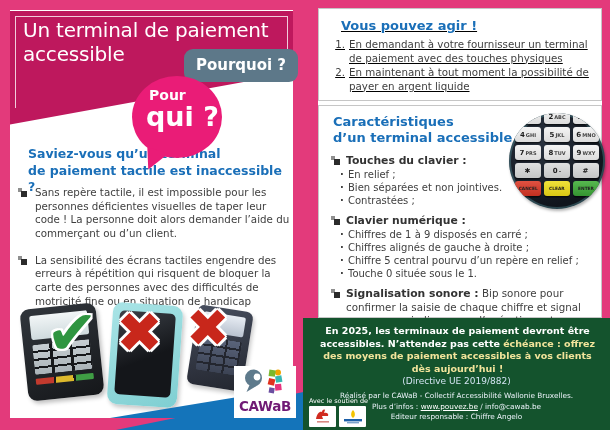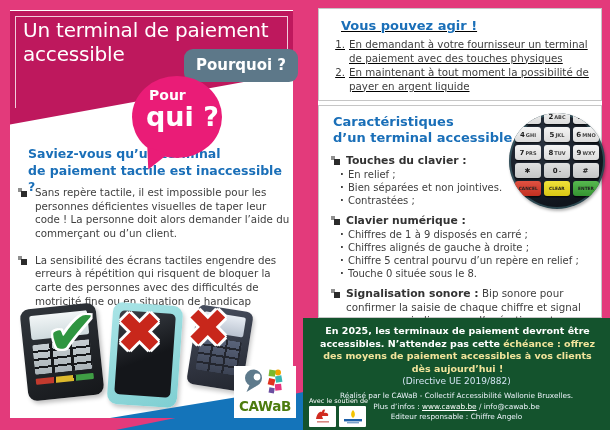--- a/index.html
+++ b/index.html
@@ -71,21 +71,21 @@
       2px 2px 0 #fff,-2px -2px 0 #fff,2px -2px 0 #fff,-2px 2px 0 #fff;}
   .mark.check{left:36px;top:-2px;font-size:62px;color:#2f9540;}
   .mark.x1{left:106px;top:2px;font-size:56px;color:#c8271b;}
   .mark.x2{left:176px;top:0;font-size:52px;color:#c8271b;}
 
   .panel-wedge{position:absolute;left:100px;bottom:0;width:183px;height:30px;background:#1474ba;
     clip-path:polygon(0 100%,100% 0,100% 100%);}
 
   .cawab-box{position:absolute;left:224px;top:356px;width:62px;height:52px;background:#fff;
     z-index:6;text-align:center;padding-top:2px;}
-  .cawab-text{display:block;color:#4d7c0f;font-weight:bold;font-size:13.5px;line-height:1;
+  .cawab-text{display:block;color:#701a75;font-weight:bold;font-size:13.5px;line-height:1;
     margin-top:1px;letter-spacing:-0.3px;}
 
   
   .right-backing{position:absolute;left:318px;top:8px;width:284px;height:310px;background:#fff;z-index:2;}
   .box{position:absolute;background:#fff;border:1px solid #c6c6c6;z-index:3;}
   .act-box{left:318px;top:8px;width:284px;height:93px;padding:9px 10px 0 12px;text-decoration:underline;}
   .act-title{margin:0 0 5px 10px;color:#1a6fb8;font-size:13px;}
   .oli{display:flex;margin-bottom:1px;}
   .oli .num{width:14px;font-size:10.3px;color:#3e3e3e;line-height:1.32;text-align:right;margin-right:4px;flex:none;}
   .oli p{margin:0;font-size:10.3px;line-height:1.32;color:#3e3e3e;width:244px;}
@@ -300,41 +300,41 @@
     </div>
 
     <div class="feat s1">
       <div class="feat-label">
         <span class="sq-icon"></span>
         <b>Clavier numérique :</b>
       </div>
       <div class="sub">Chiffres de 1 à 9 disposés en carré ;</div>
       <div class="sub">Chiffres alignés de gauche à droite ;</div>
       <div class="sub">Chiffre 5 central pourvu d’un repère en relief ;</div>
-      <div class="sub">Touche 0 située sous le 8.</div>
+      <div class="sub">Touche 0 située sous le 1.</div>
     </div>
 
     <div class="feat s2">
       <p class="feat-para">
         <span class="sq-icon"></span>
         <b>Signalisation sonore :</b>
         <span>Bip sonore pour confirmer la saisie de chaque chiffre et signal sonore pour indiquer que l’opération est réussie.</span>
       </p>
     </div>
   </div>
 
   <div class="blue-box">
     <p class="banner">
       <span class="w">En 2025, les terminaux de paiement devront être accessibles. N’attendez pas cette </span><span class="y">échéance : offrez des moyens de paiement accessibles à vos clients dès aujourd’hui !</span>
     </p>
     <p class="directive">(Directive UE 2019/882)</p>
 
     <div class="credits">
       <p>Réalisé par le CAWaB - Collectif Accessibilité Wallonie Bruxelles.</p>
-      <p><span>Plus d’infos : </span><a class="link">www.cawab.be</a><span> / info@cawab.be</span></p>
+      <p><span>Plus d’infos : </span><a class="link">www.pouvez.be</a><span> / info@cawab.be</span></p>
       <p>Editeur responsable : Chiffre Angelo</p>
     </div>
 
     <div class="support">
       <p class="support-label">Avec le soutien de</p>
       <div class="lgs">
         <div class="lg">
           <svg width="20" height="17" viewBox="0 0 20 17">
             <path d="M3 11 C4 5 7 3 9 4 C9 2 11 1 12 2 L11 5 C14 4 16 6 15 8 L9 8 L10 11 Z" fill="#d02b20"></path>
             <rect x="4" y="13" width="12" height="1.6" fill="#d98a84"></rect>

